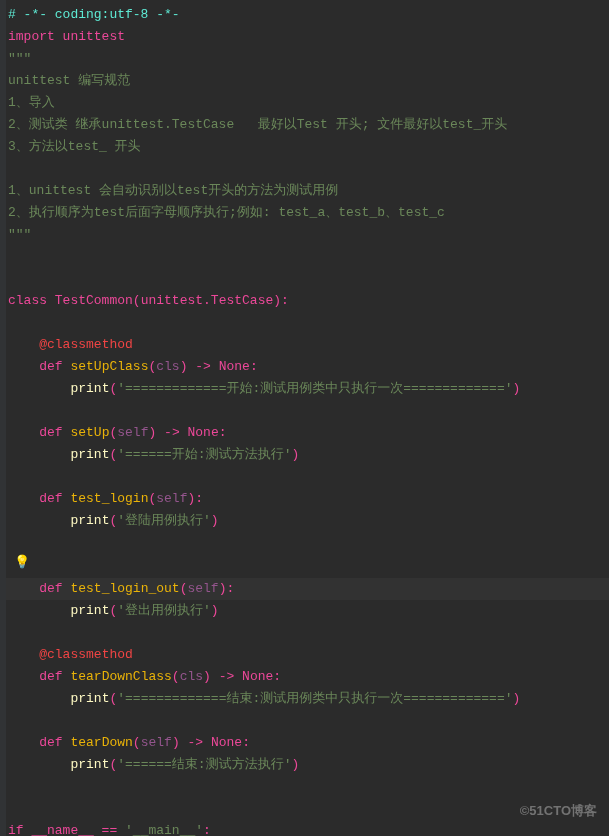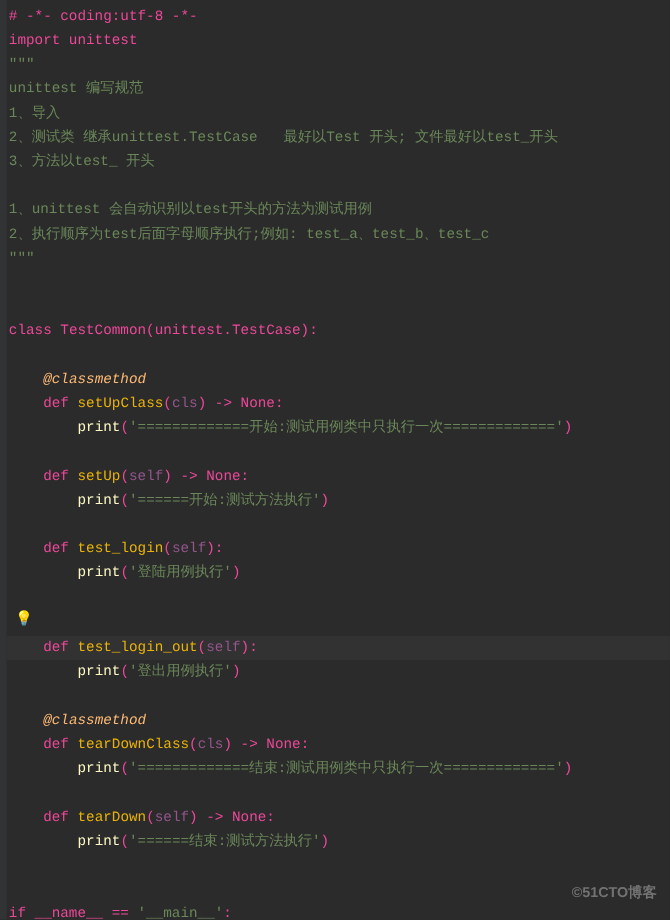--- a/index.html
+++ b/index.html
@@ -30,25 +30,25 @@
     pointer-events: none;
   }
   .code {
     position: absolute;
     left: 6px; top: 0; right: 0;
     padding: 4px 0 0 0;
     white-space: pre;
   }
   .line { padding-left: 2px; }
   .line.hl { background: #323232; margin-top: 24px; }
-  .c-comment { color: #ec4899; }
+  .c-comment { color: #5eead4; }
   .c-kw { color: #ec4899; font-family: Liberation Mono, monospace; }
   .c-str { color: #6a8759; }
   .c-self { color: #94558d; }
-  .c-decor { color: #fdba74; font-style: italic; }
+  .c-decor { color: #ef4444; }
   .c-builtin { color: #fef9c3; }
   .c-func { color: #eab308; }
   .c-def { color: #ec4899; }
   .watermark {
     position: absolute;
     right: 12px; bottom: 14px;
     color: #8a8a8a;
     font-size: 13px;
     font-family: sans-serif;
     opacity: 0.75;

